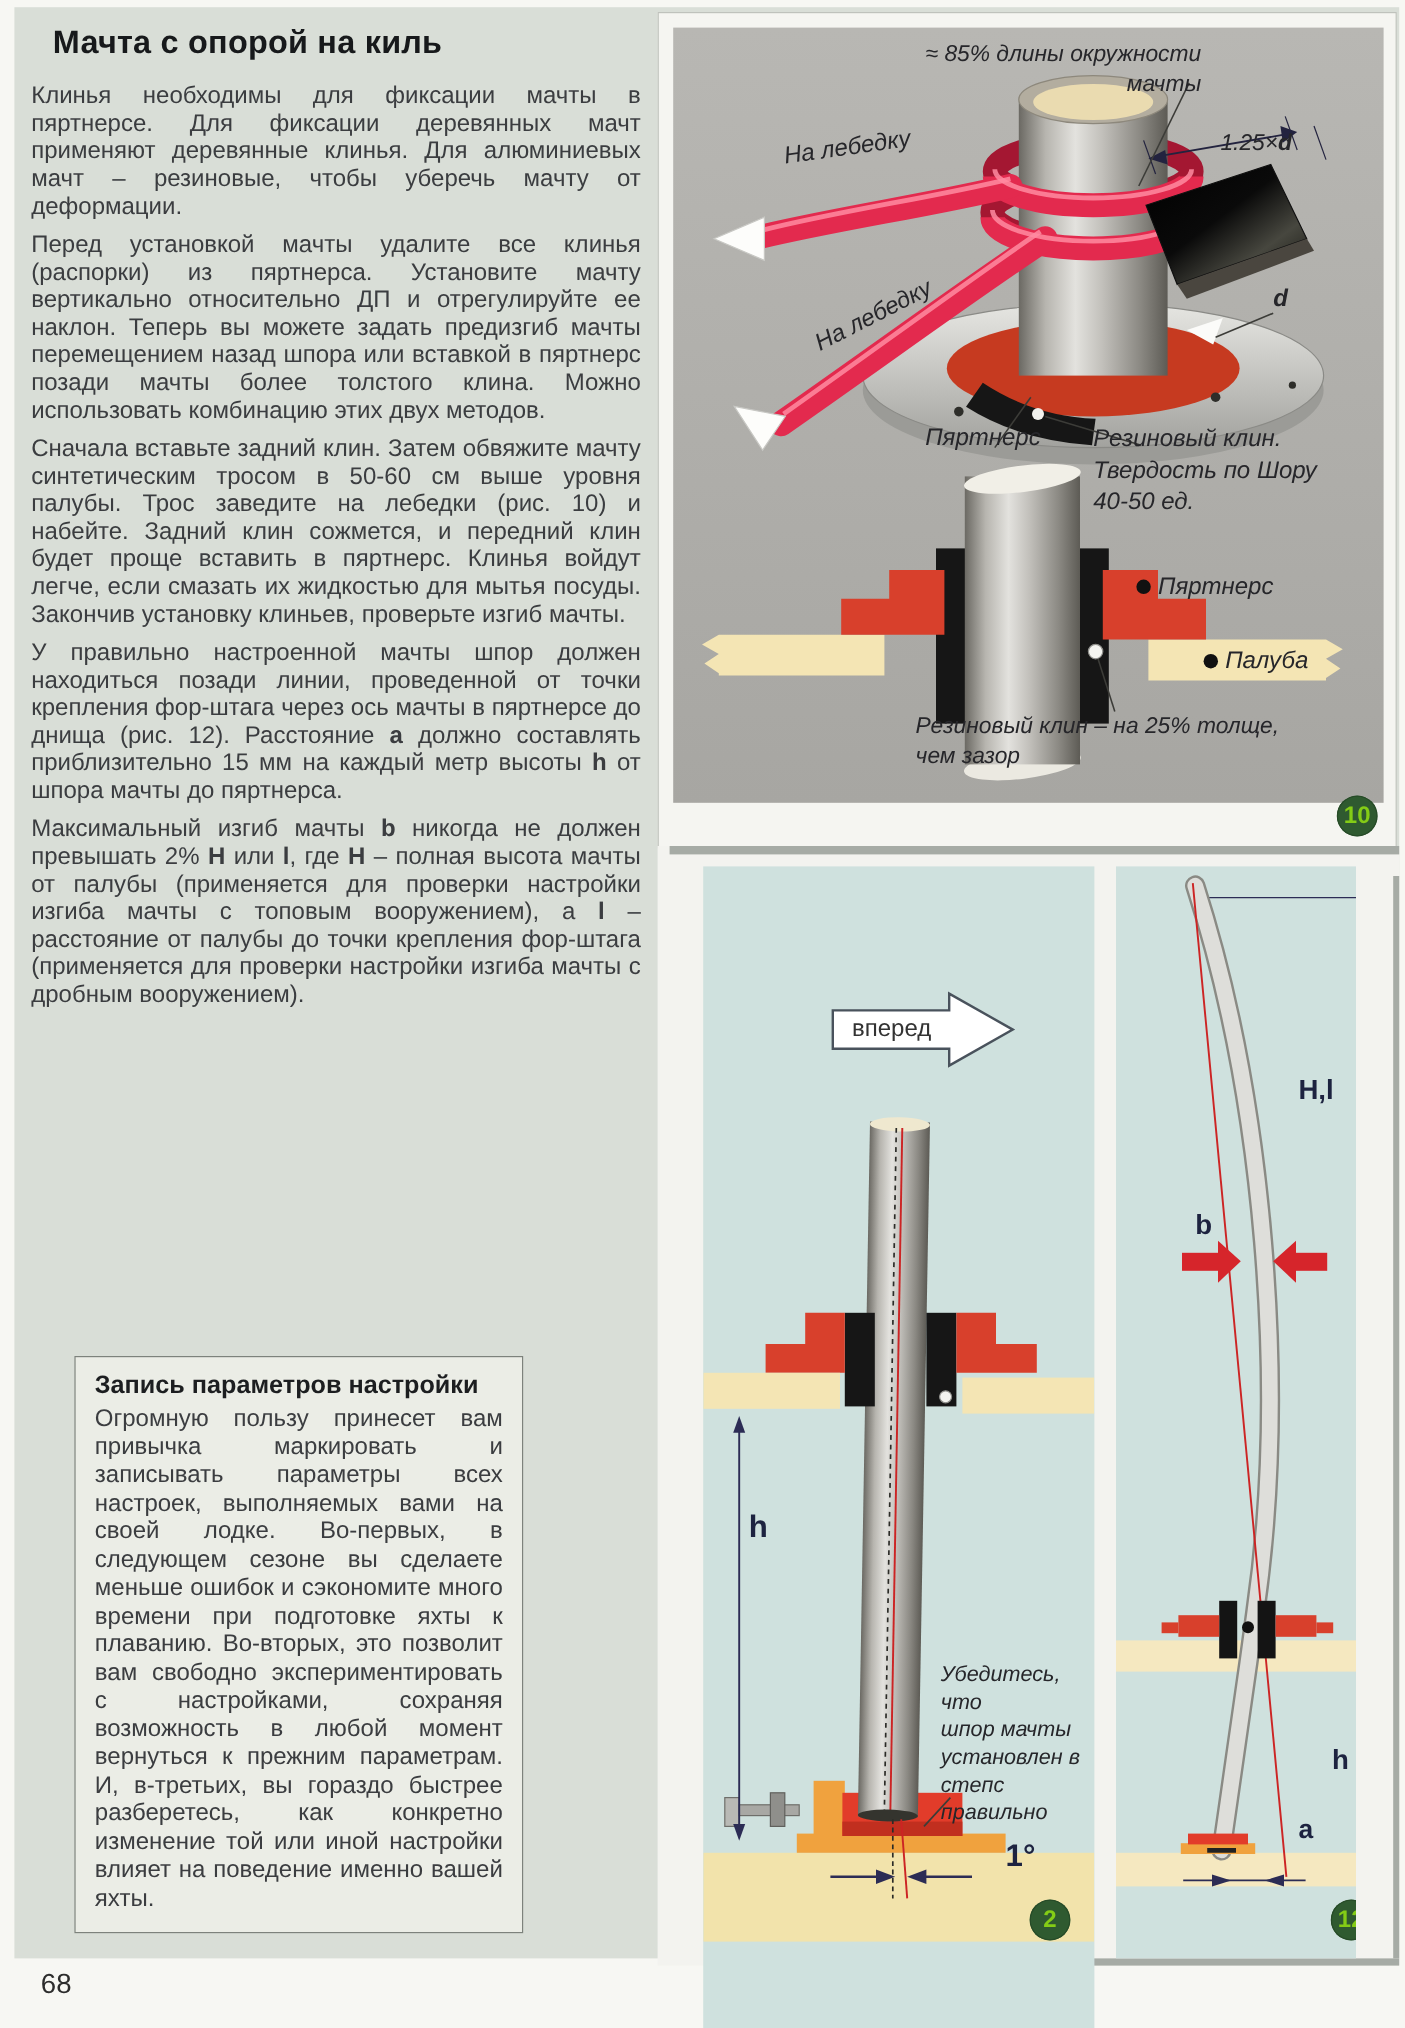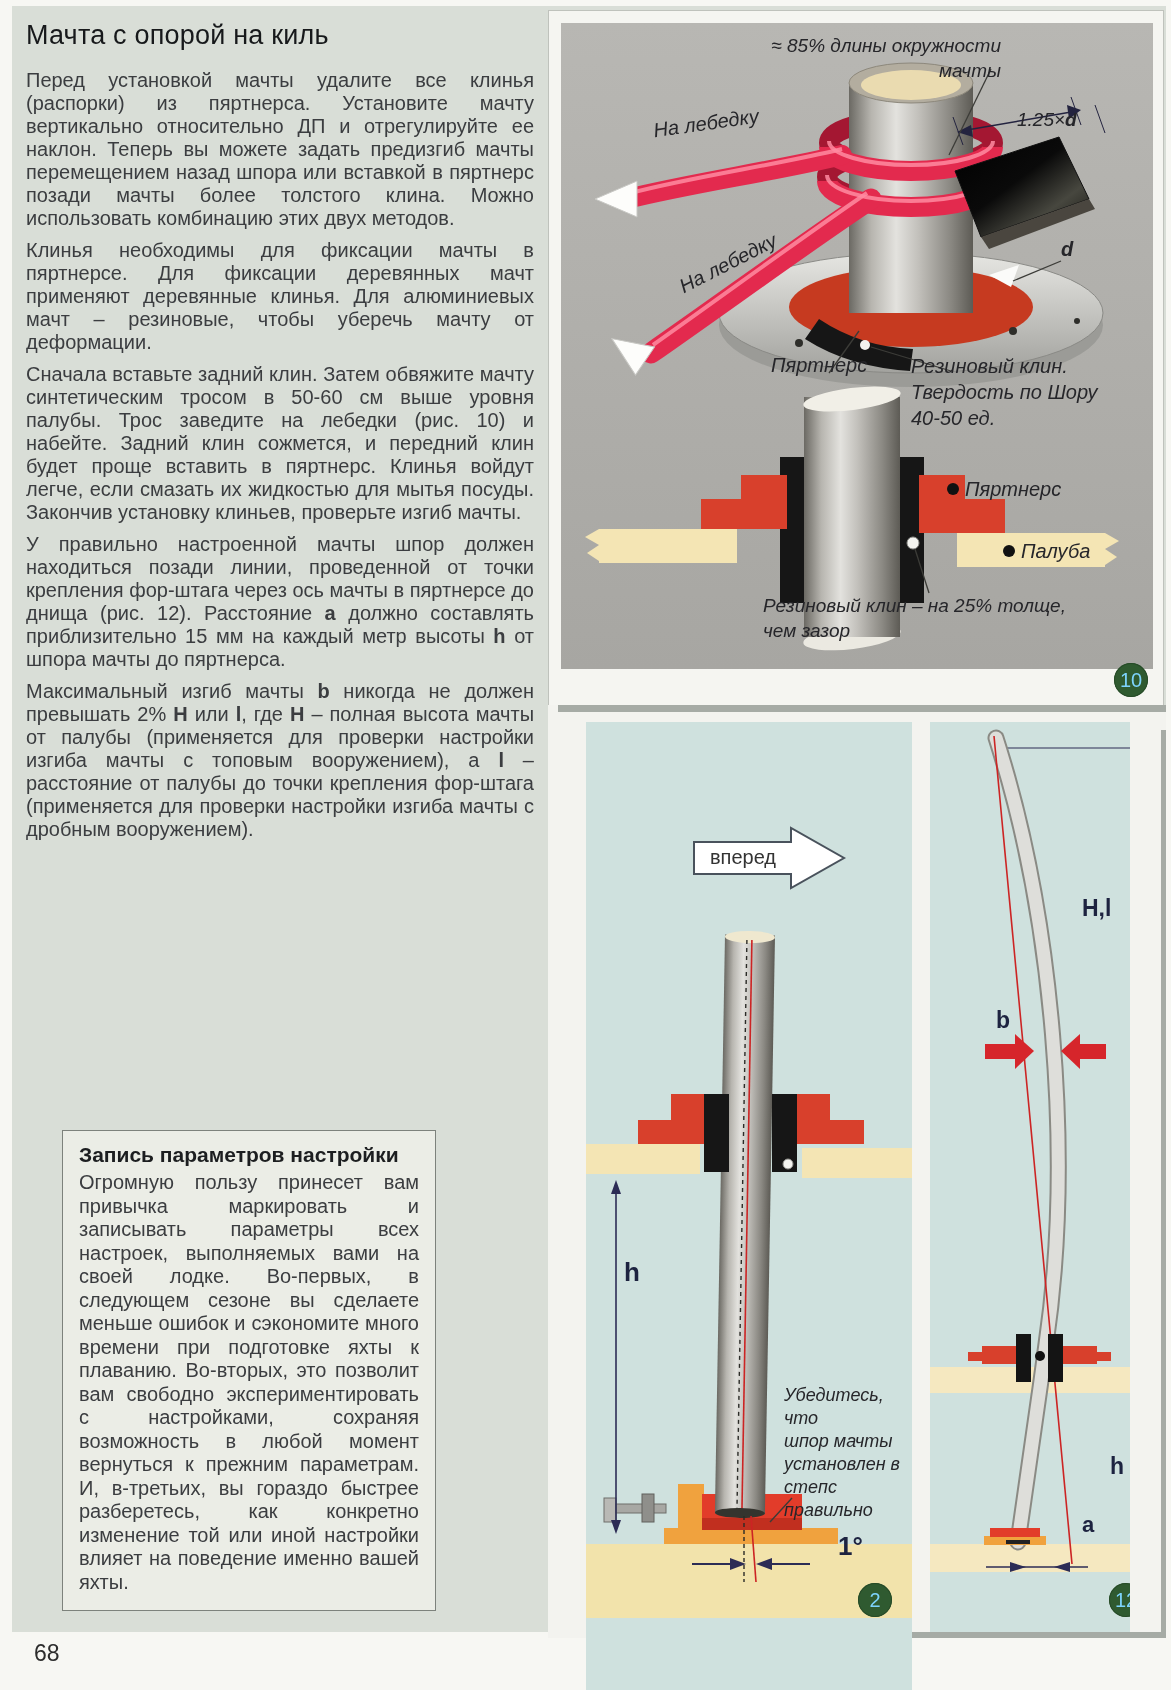--- a/index.html
+++ b/index.html
@@ -2,54 +2,54 @@
 <html><head>
 <meta charset="utf-8">
 <style>
   html,body{margin:0;padding:0;background:#e8e8e4;}
   #page{position:relative;width:1171px;height:1690px;background:#f7f7f3;overflow:hidden;
         font-family:"Liberation Sans",sans-serif;color:#3b3d40;}
   #content-bg{position:absolute;left:12px;top:6px;width:1154px;height:1626px;background:#d9ded7;}
   .abs{position:absolute;}
   
   #article{position:absolute;left:26px;top:20px;width:508px;}
-  #page-title{font-size:27px;font-weight:normal;color:#17191b;margin:0 0 18px 0;letter-spacing:.2px;}
+  #page-title{font-size:27px;font-weight:bold;color:#17191b;margin:0 0 18px 18px;letter-spacing:.2px;}
   #article p{margin:0 0 9px 0;font-size:20px;line-height:23px;text-align:justify;}
   
   #tip-box{position:absolute;left:62px;top:1130px;width:374px;background:#ebede6;
            border:1px solid #7d827c;padding:12px 16px 16px 16px;box-sizing:border-box;}
   #tip-box h2{font-size:21px;margin:0 0 4px 0;color:#1c1e20;}
   #tip-box .body{font-size:20px;line-height:23.5px;text-align:justify;}
   
   #fig10{position:absolute;left:548px;top:10px;width:616px;height:697px;background:#f5f5f1;
          border:1px solid #bfc2bc;box-sizing:border-box;}
   #fig10-inner{position:absolute;left:12px;top:12px;width:592px;height:646px;
          background:linear-gradient(#b8b7b3,#a7a6a2);overflow:hidden;}
   #panel-underlay{position:absolute;left:548px;top:705px;width:618px;height:933px;background:#f3f3ef;}
   .shadow{background:#a6aba5;}
   #fig11{position:absolute;left:586px;top:722px;width:326px;height:1080px;background:#cfe1de;overflow:hidden;}
   #fig12{position:absolute;left:930px;top:722px;width:200px;height:910px;background:#cfe1de;overflow:hidden;}
   .lbl{position:absolute;font-style:italic;color:#26262a;font-size:19px;line-height:25px;white-space:pre-line;}
   .dim{position:absolute;font-weight:bold;color:#1d2340;font-style:normal;}
   .badge{position:absolute;width:34px;height:34px;border-radius:50%;background:#2f5a30;
-         color:#7dd3fc;font-weight:normal;font-size:20px;line-height:34px;text-align:center;
+         color:#84cc16;font-weight:bold;font-size:20px;line-height:34px;text-align:center;
          box-shadow:0 0 0 1px #274b28 inset;}
   #page-number{position:absolute;left:34px;top:1640px;font-size:23px;color:#2c2c2c;}
   svg{position:absolute;left:0;top:0;}
 </style>
 </head>
 <body>
 
 <div id="page">
   <div id="content-bg"></div>
 
   <div id="article">
     <h1 id="page-title">Мачта с опорой на киль</h1>
+    <p>Клинья необходимы для фиксации мачты в пяртнерсе. Для фиксации деревянных мачт применяют деревянные клинья. Для алюминиевых мачт – резиновые, чтобы уберечь мачту от деформации.</p>
     <p>Перед установкой мачты удалите все клинья (распорки) из пяртнерса. Установите мачту вертикально относительно ДП и отрегулируйте ее наклон. Теперь вы можете задать предизгиб мачты перемещением назад шпора или вставкой в пяртнерс позади мачты более толстого клина. Можно использовать комбинацию этих двух методов.</p>
-    <p>Клинья необходимы для фиксации мачты в пяртнерсе. Для фиксации деревянных мачт применяют деревянные клинья. Для алюминиевых мачт – резиновые, чтобы уберечь мачту от деформации.</p>
     <p>Сначала вставьте задний клин. Затем обвяжите мачту синтетическим тросом в 50-60 см выше уровня палубы. Трос заведите на лебедки (рис. 10) и набейте. Задний клин сожмется, и передний клин будет проще вставить в пяртнерс. Клинья войдут легче, если смазать их жидкостью для мытья посуды. Закончив установку клиньев, проверьте изгиб мачты.</p>
     <p>У правильно настроенной мачты шпор должен находиться позади линии, проведенной от точки крепления фор-штага через ось мачты в пяртнерсе до днища (рис. 12). Расстояние <b>a</b> должно составлять приблизительно 15 мм на каждый метр высоты <b>h</b> от шпора мачты до пяртнерса.</p>
     <p>Максимальный изгиб мачты <b>b</b> никогда не должен превышать 2% <b>H</b> или <b>l</b>, где <b>H</b> – полная высота мачты от палубы (применяется для проверки настройки изгиба мачты с топовым вооружением), а <b>l</b> – расстояние от палубы до точки крепления фор-штага (применяется для проверки настройки изгиба мачты с дробным вооружением).</p>
   </div>
 
   <div id="tip-box">
     <h2>Запись параметров настройки</h2>
     <div class="body">Огромную пользу принесет вам привычка маркировать и записывать параметры всех настроек, выполняемых вами на своей лодке. Во-первых, в следующем сезоне вы сделаете меньше ошибок и сэкономите много времени при подготовке яхты к плаванию. Во-вторых, это позволит вам свободно экспериментировать с настройками, сохраняя возможность в любой момент вернуться к прежним параметрам. И, в-третьих, вы гораздо быстрее разберетесь, как конкретно изменение той или иной настройки влияет на поведение именно вашей яхты.</div>
   </div>
 

